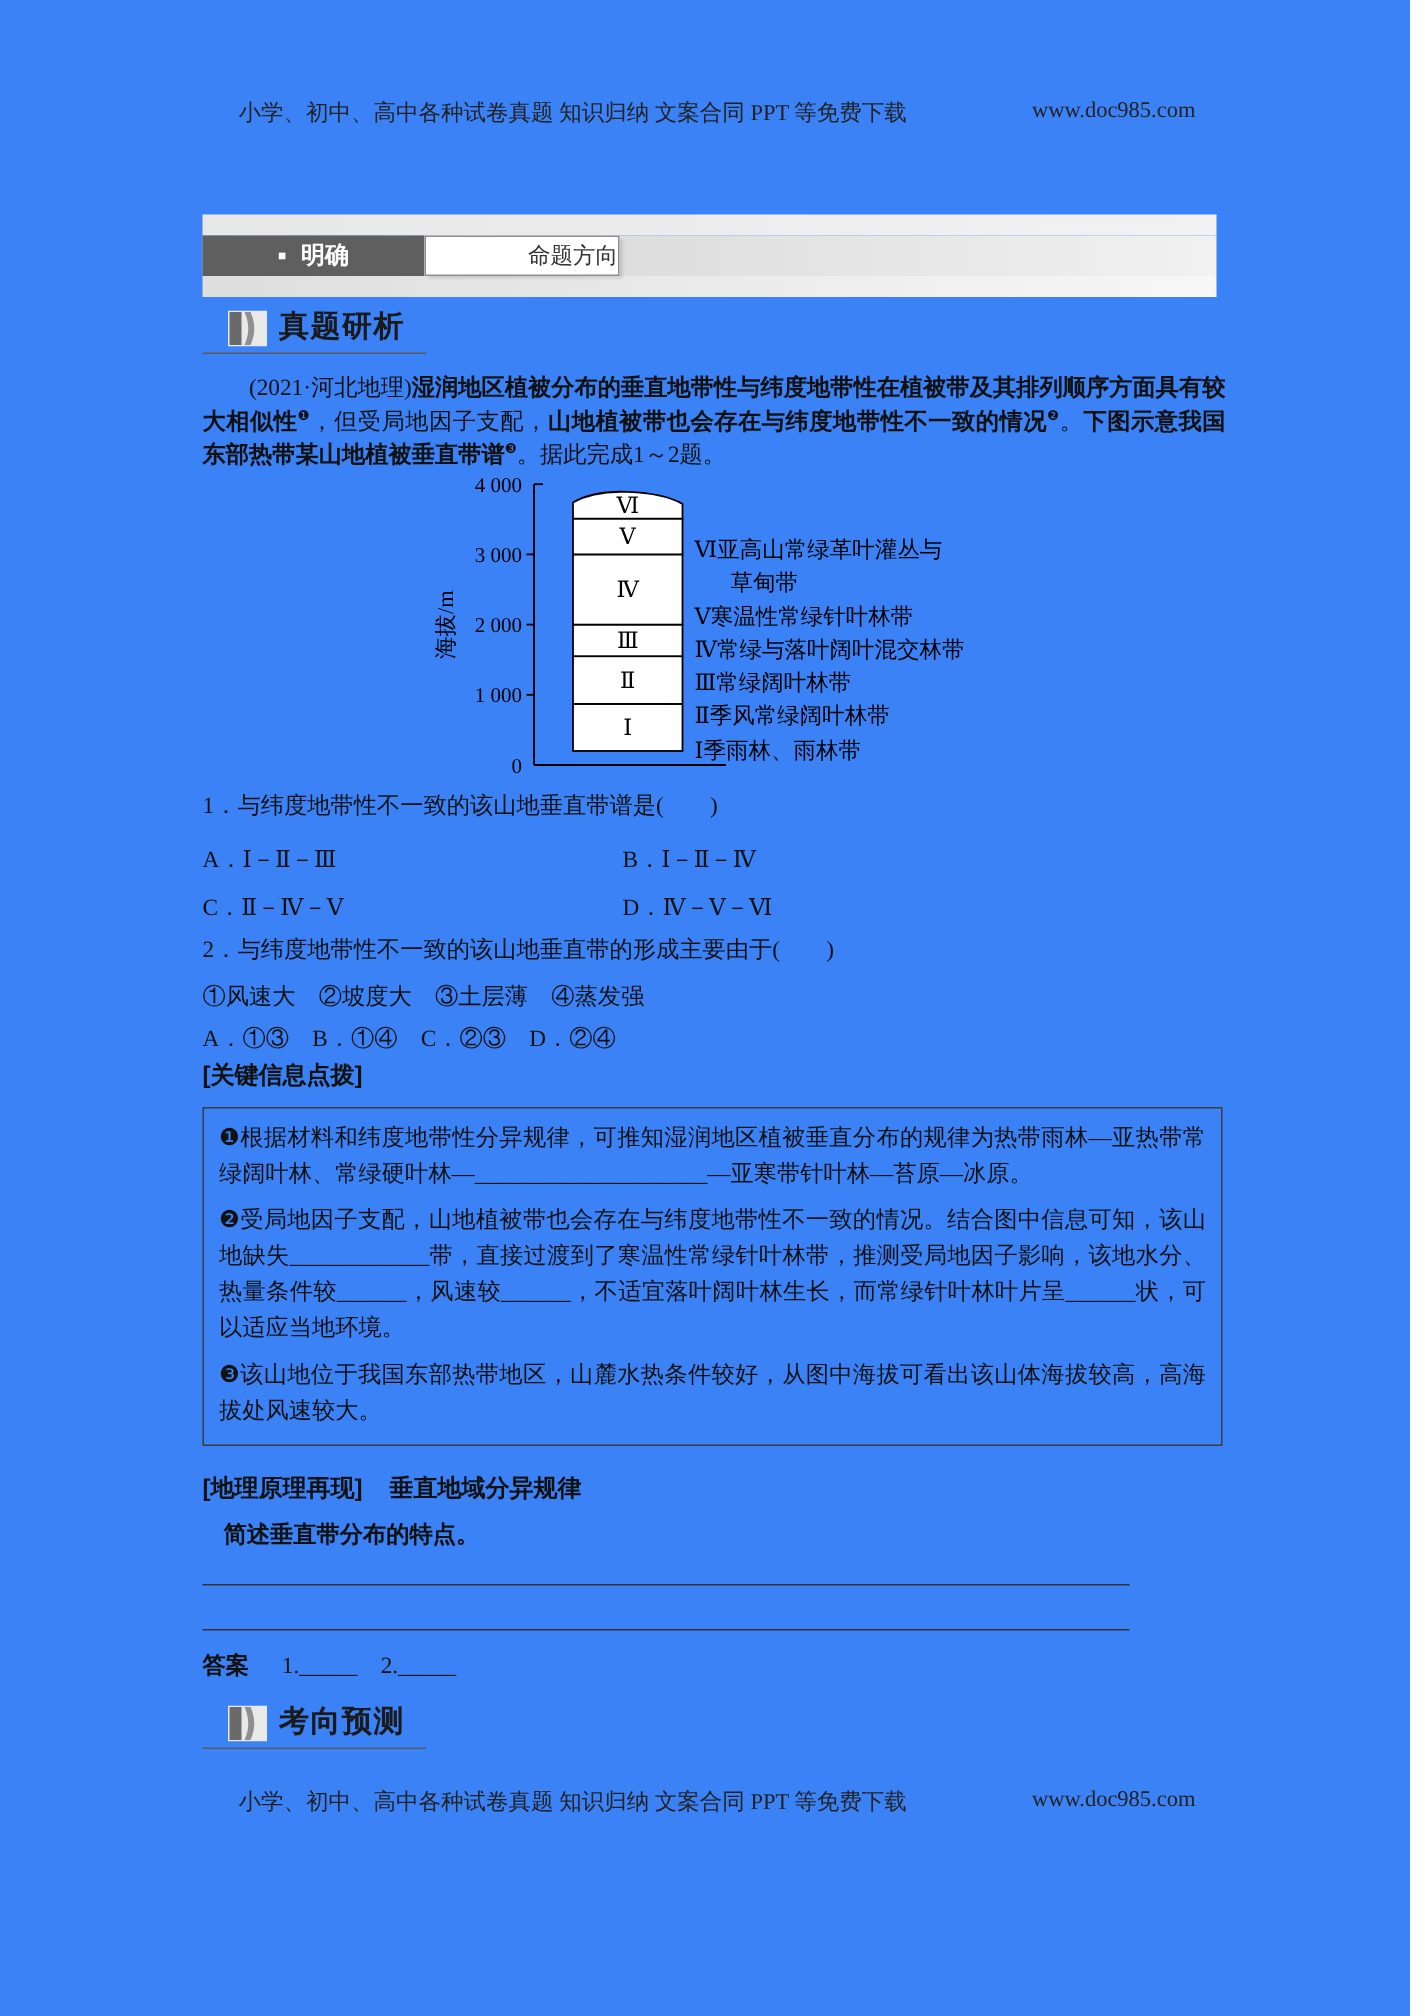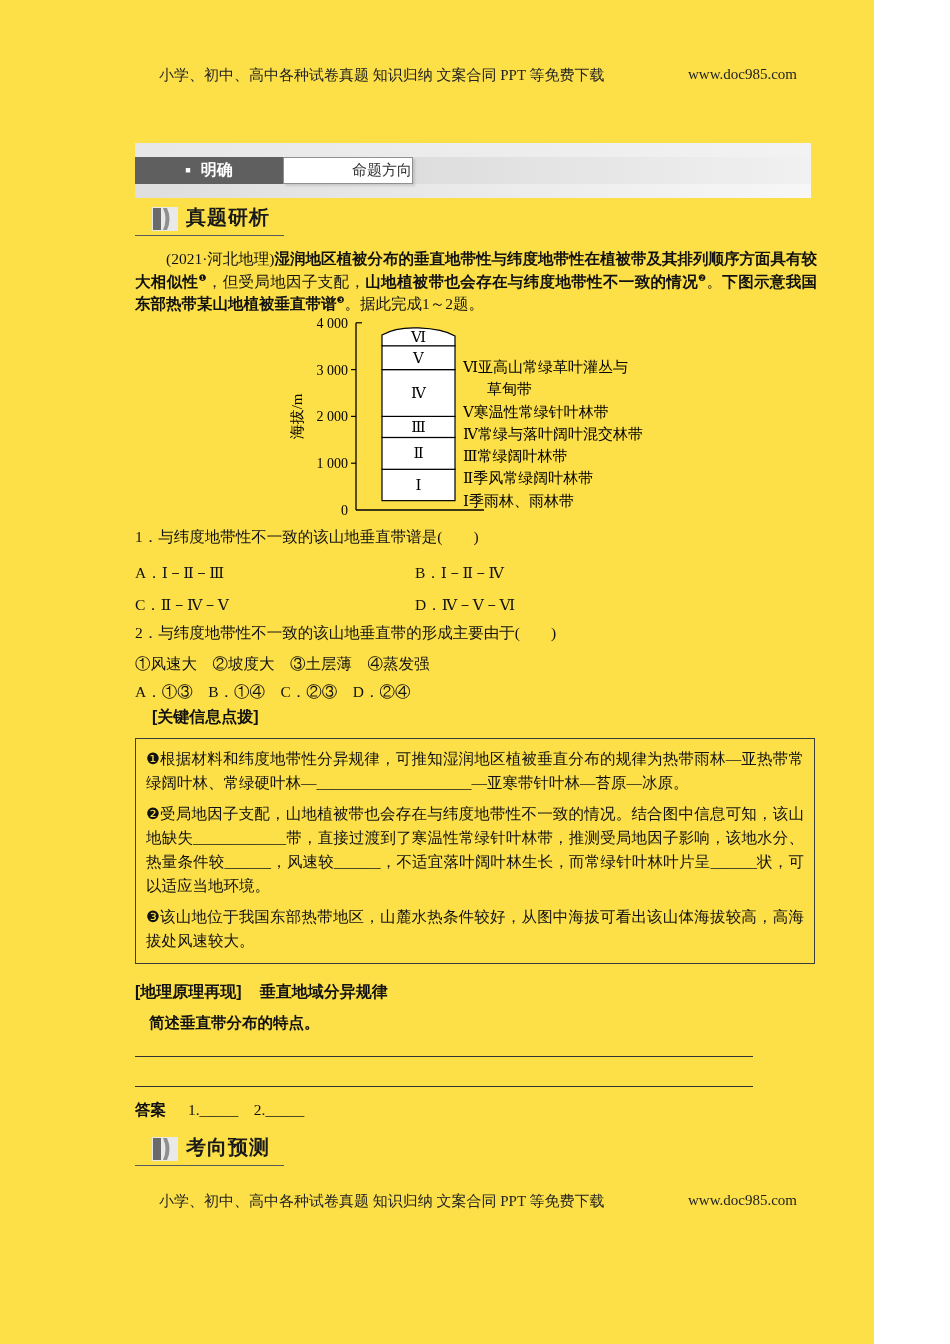--- a/index.html
+++ b/index.html
@@ -1,16 +1,16 @@
 <!DOCTYPE html>
 <html><head>
 <meta charset="utf-8">
 <style>
   html,body{margin:0;padding:0;background:#fff;}
-  #page{position:relative;width:874px;height:1344px;background:#fde047;overflow:hidden;
+  #page{position:relative;width:940px;height:1344px;background:#3b82f6;overflow:hidden;
         font-family:"Liberation Serif","DejaVu Serif",serif;color:#111;}
   .abs{position:absolute;}
 
   
   .page-edge{left:135px;width:680px;display:flex;justify-content:space-between;
              font-size:15px;color:#222;padding:0 18px 0 24px;box-sizing:border-box;}
 
   
   .tabbar{left:135px;width:676px;}
   .tabbar .strip-top{height:14px;background:linear-gradient(to right,#e7e7e7,#f2f2f2);}
@@ -47,21 +47,21 @@
 
   
   .questions{left:135px;top:527px;width:680px;font-size:15.5px;}
   .q-row{height:22px;}
   .opt-grid{display:flex;height:22px;}
   .opt-grid .opt{width:280px;}
   .mt14{margin-top:14px;}.mt10{margin-top:10px;}.mt6{margin-top:6px;}
   .mt9{margin-top:9px;}
 
   
-  .tips-label{left:152px;top:707px;font-family:"Liberation Sans",sans-serif;
+  .tips-label{left:135px;top:707px;font-family:"Liberation Sans",sans-serif;
               font-weight:bold;font-size:16px;}
   .tips-box{left:135px;top:738px;width:680px;box-sizing:border-box;border:1.5px solid #3c3c3c;
             padding:8px 10px 10px 10px;font-size:15.5px;line-height:24px;text-align:justify;}
   .tips-box p{margin:0 0 7px 0;}
   .tips-box p:last-child{margin-bottom:0;}
 
   
   .principle{left:135px;top:982px;font-size:16px;}
   .principle .lbl,.principle .ttl{font-family:"Liberation Sans",sans-serif;font-weight:bold;}
   .principle .ttl{margin-left:14px;}

